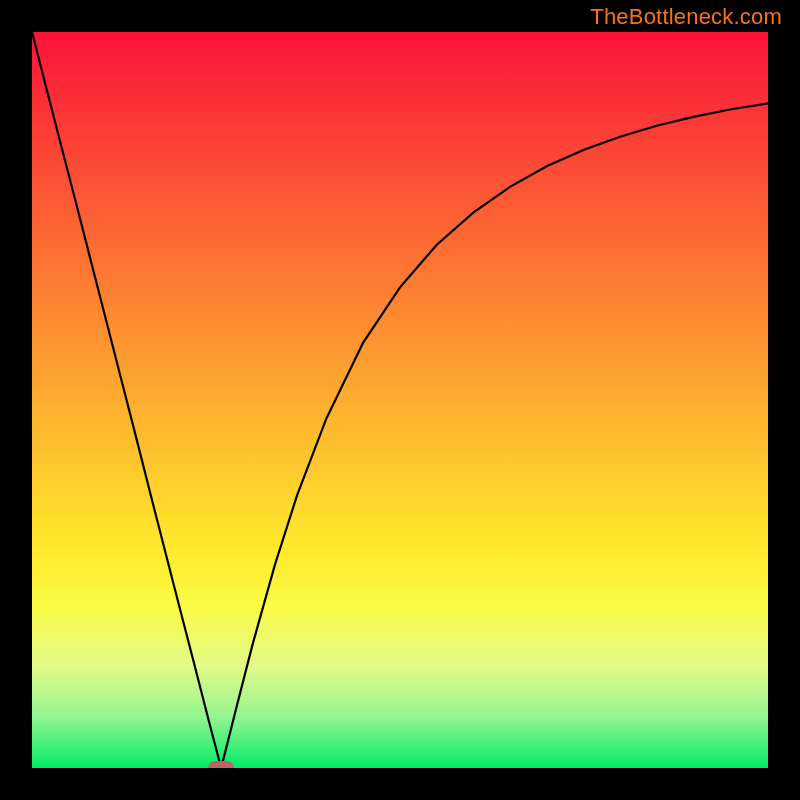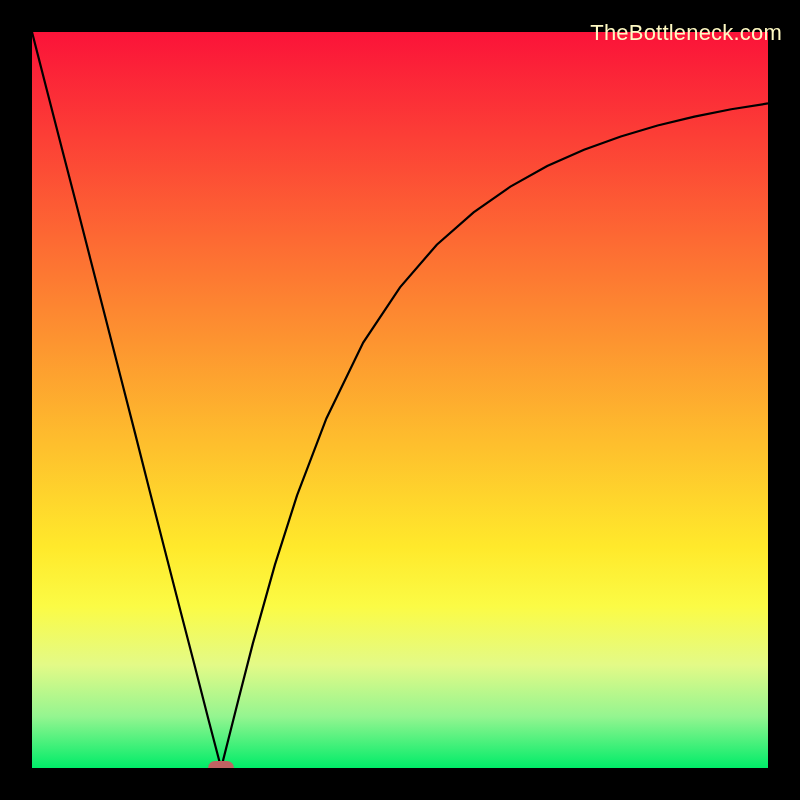--- a/index.html
+++ b/index.html
@@ -41,23 +41,23 @@
     left: 0;
     width: 100%;
     height: 100%;
   }
   .marker {
     position: absolute;
     border-radius: 9px;
   }
   .watermark {
     position: absolute;
-    top: 20px;
+    top: 4px;
     right: 18px;
-    color: #fef9c3;
+    color: #f97316;
     font-size: 22px;
     font-weight: 500;
     letter-spacing: 0.2px;
   }
 </style>
 </head>
 <body>
 
 <div class="frame">
   <div class="plot-area">

